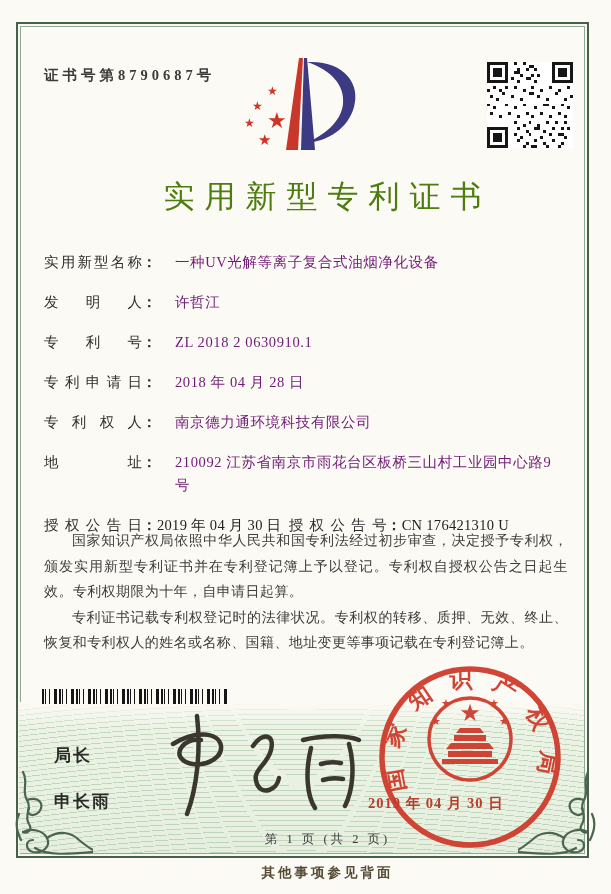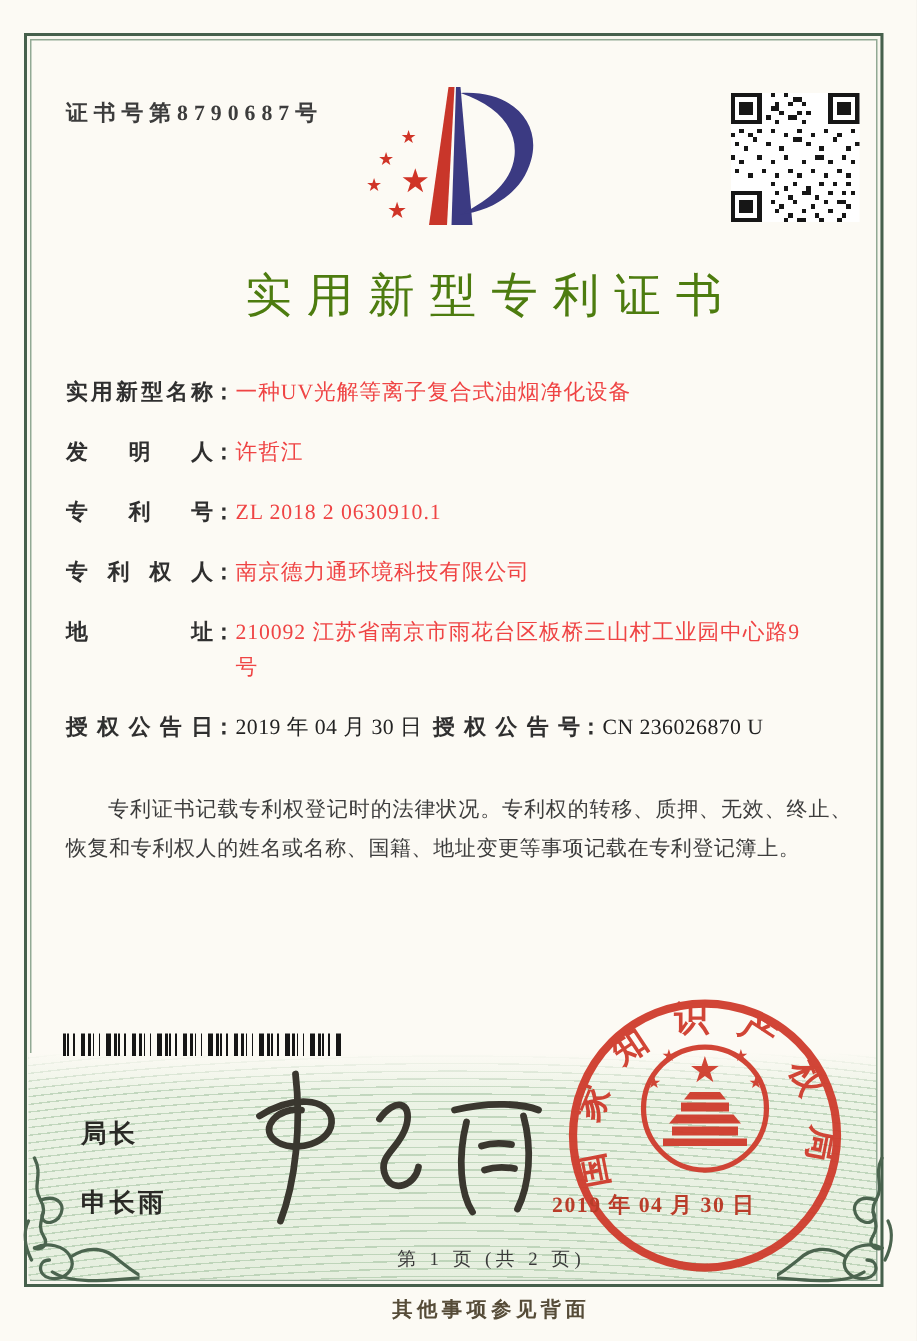--- a/index.html
+++ b/index.html
@@ -10,23 +10,23 @@
          box-shadow:inset 0 0 0 2px #f8f7ef, inset 0 0 0 3px #91a994;}
   .cert-no{position:absolute;left:44px;top:66px;font-size:14.5px;letter-spacing:4px;
            color:#3c3c3c;font-weight:600;}
   .logo{position:absolute;left:243px;top:50px;width:132px;height:118px;}
   .qr{position:absolute;left:487px;top:62px;width:86px;height:86px;}
   .title{position:absolute;left:0;right:0;top:176px;text-align:center;
          font-size:31px;font-weight:400;letter-spacing:10px;color:#4d7c0f;}
   .fields{position:absolute;left:44px;top:251px;width:526px;font-size:14.5px;color:#333;}
   .frow{margin-bottom:17px;line-height:23px;}
   .flabel{display:inline-block;width:98px;text-align:justify;text-align-last:justify;
-          font-weight:700;vertical-align:top;color:#2f2f2f;}
+          font-weight:400;vertical-align:top;color:#2f2f2f;}
   .fcolon{display:inline-block;width:15px;font-weight:600;vertical-align:top;color:#2f2f2f;}
-  .fvalue{display:inline-block;width:388px;vertical-align:top;letter-spacing:.6px;color:#ef4444;}
+  .fvalue{display:inline-block;width:388px;vertical-align:top;letter-spacing:.6px;color:#701a75;margin-left:18px;}
   .gval{display:inline-block;width:128px;vertical-align:top;letter-spacing:.3px;color:#222;}
   .paras{position:absolute;left:44px;top:528px;width:524px;font-size:14px;
          line-height:25.5px;color:#3d3d3d;text-align:justify;letter-spacing:.4px;}
   .paras p{margin:0;text-indent:2em;}
   .barcode{position:absolute;left:42px;top:689px;width:186px;height:15px;z-index:3;
      background:
        repeating-linear-gradient(90deg,#161616 0 2px,transparent 2px 3px,#161616 3px 4px,
          transparent 4px 7px,#161616 7px 8px,transparent 8px 12px,#161616 12px 15px,
          transparent 15px 17px);}
   .band{position:absolute;left:19px;top:702px;width:565px;height:151px;z-index:1;
@@ -94,32 +94,36 @@
     <div class="frow">
       <span class="flabel">实用新型名称</span><span class="fcolon">：</span><span class="fvalue">一种UV光解等离子复合式油烟净化设备</span>
     </div>
     <div class="frow">
       <span class="flabel">发明人</span><span class="fcolon">：</span><span class="fvalue">许哲江</span>
     </div>
     <div class="frow">
       <span class="flabel">专利号</span><span class="fcolon">：</span><span class="fvalue">ZL 2018 2 0630910.1</span>
     </div>
     <div class="frow">
+      <span class="flabel">专利申请日</span><span class="fcolon">：</span><span class="fvalue">2018 年 04 月 28 日</span>
+    </div>
+    <div class="frow">
       <span class="flabel">专利权人</span><span class="fcolon">：</span><span class="fvalue">南京德力通环境科技有限公司</span>
     </div>
     <div class="frow">
       <span class="flabel">地址</span><span class="fcolon">：</span><span class="fvalue">210092 江苏省南京市雨花台区板桥三山村工业园中心路9号</span>
     </div>
     <div class="frow">
       <span class="flabel">授权公告日</span><span class="fcolon">：</span><span class="gval">2019 年 04 月 30 日</span>
-      <span class="flabel">授权公告号</span><span class="fcolon">：</span><span class="gval">CN 236026870 U</span>
+      <span class="flabel">授权公告号</span><span class="fcolon">：</span><span class="gval">CN 176421310 U</span>
     </div>
   </div>
 
   <div class="paras">
+    <p>国家知识产权局依照中华人民共和国专利法经过初步审查，决定授予专利权，颁发实用新型专利证书并在专利登记簿上予以登记。专利权自授权公告之日起生效。专利权期限为十年，自申请日起算。</p>
     <p>专利证书记载专利权登记时的法律状况。专利权的转移、质押、无效、终止、恢复和专利权人的姓名或名称、国籍、地址变更等事项记载在专利登记簿上。</p>
   </div>
 
   <div class="barcode"></div>
 
   <div class="band"></div>
 
   <svg class="corner left" viewBox="0 0 80 88">
     <g fill="none" stroke="#4b644f" stroke-width="2.2" stroke-linecap="round">
       <path d="M10,2 C16,14 8,20 14,30 C20,40 10,44 16,54 C20,60 14,64 10,62"></path>

